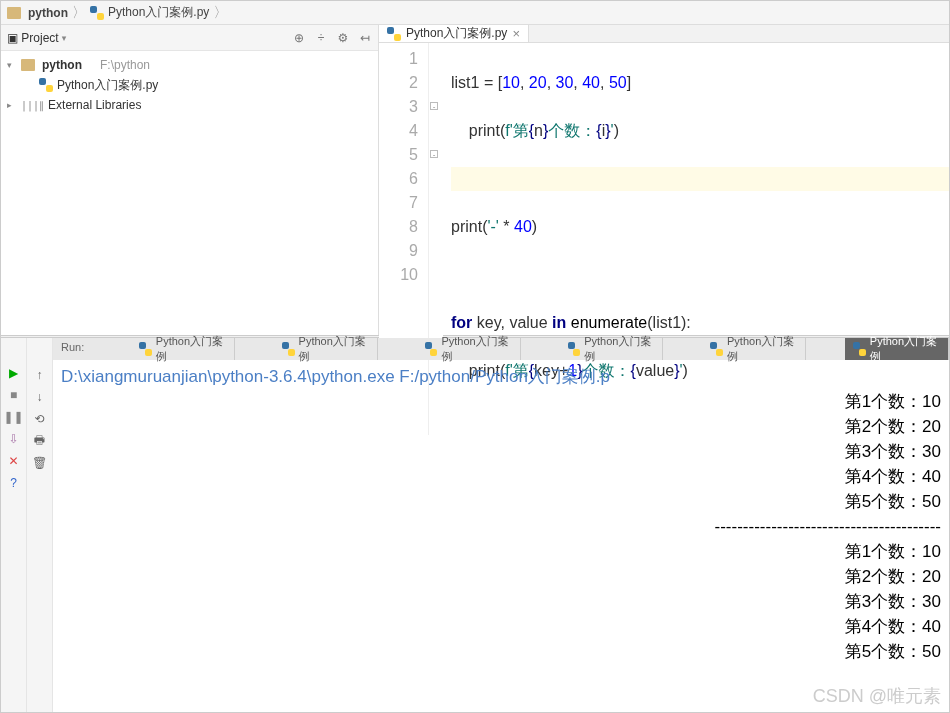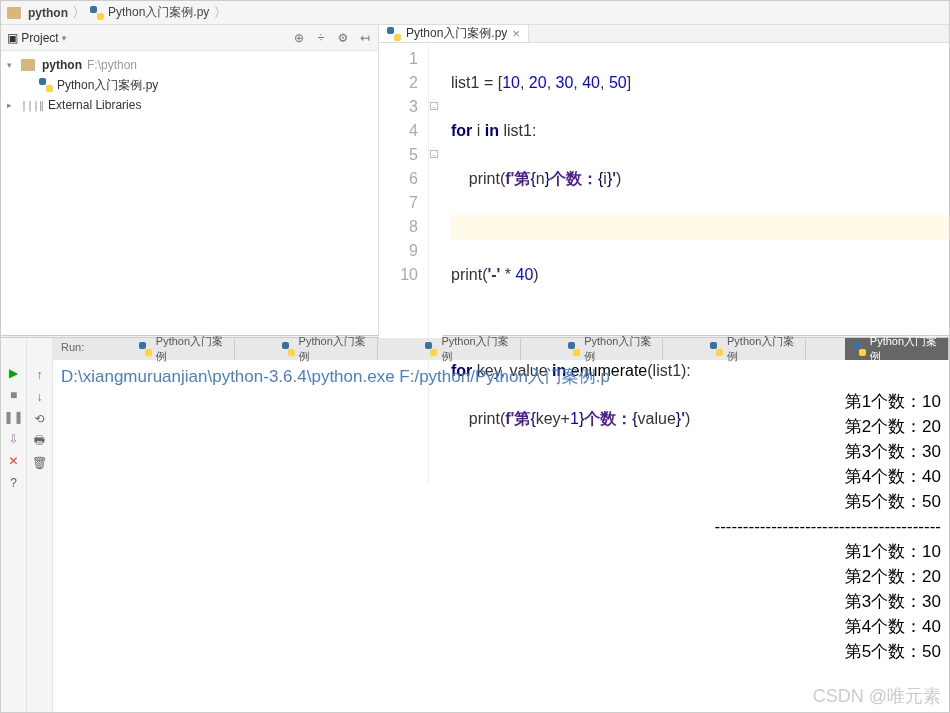--- a/index.html
+++ b/index.html
@@ -14,37 +14,37 @@
 .top-area { display:flex; height:310px; }
 .sidebar { width:378px; border-right:1px solid #ddd; display:flex; flex-direction:column; }
 .sb-hdr { height:26px; display:flex; align-items:center; padding:0 6px; border-bottom:1px solid #e5e5e5; background:#f5f5f5; }
 .sb-hdr .ttl { display:flex; align-items:center; gap:3px; flex:1; }
 .sb-hdr .tools { display:flex; gap:8px; color:#777; }
 .tool-ico { width:14px; height:14px; cursor:pointer; display:flex; align-items:center; justify-content:center; }
 .tree { flex:1; padding:4px 0; font-size:12px; }
 .tree-row { display:flex; align-items:center; height:20px; padding-left:6px; gap:4px; cursor:pointer; }
 .arrow { width:10px; color:#888; font-size:9px; }
 .indent2 { padding-left:38px; }
-.muted { color:#999; margin-left:1px; }
+.muted { color:#999; margin-left:14px; }
 .editor { flex:1; display:flex; flex-direction:column; }
 .tab-bar { height:26px; display:flex; align-items:stretch; border-bottom:1px solid #ddd; background:#f2f2f2; }
 .tab { display:flex; align-items:center; gap:5px; padding:0 8px; background:#fff; border-right:1px solid #ddd; font-size:12px; position:relative; cursor:pointer; }
 .tab .close { color:#888; font-size:13px; cursor:pointer; }
 .ed-body { flex:1; display:flex; font-family:Consolas,monospace; font-size:16px; line-height:24px; }
 .gutter { width:50px; color:#aaa; text-align:right; padding:4px 10px 4px 0; background:#fff; border-right:1px solid #eee; user-select:none; }
 .gutter .gl { height:24px; }
 .fold { width:14px; background:#fff; padding-top:4px; }
 .fold .fl { height:24px; position:relative; }
 .fold .mark { position:absolute; left:1px; top:7px; width:8px; height:8px; border:1px solid #bbb; font-size:8px; line-height:7px; text-align:center; color:#888; cursor:pointer; }
 .code { flex:1; padding:4px 0 4px 8px; white-space:pre; }
 .code .ln { height:24px; }
 .code .cur { background:#fffbe6; }
 .kw { color:#000080; font-weight:bold; }
 .num { color:#0000ff; }
-.str { color:#4c1d95; font-weight:bold; }
+.str { color:#0f766e; font-weight:normal; }
 .fn { color:#000; }
 .fmt { color:#000080; }
 .sep-h { height:3px; background:#f0f0f0; border-top:1px solid #ccc; border-bottom:1px solid #ccc; cursor:ns-resize; }
 .run-area { display:flex; height:375px; }
 .run-left { width:26px; border-right:1px solid #e5e5e5; background:#f5f5f5; }
 .run-left2 { width:26px; border-right:1px solid #e5e5e5; background:#f5f5f5; padding-top:24px; }
 .run-ico { width:18px; height:18px; margin:4px auto; display:flex; align-items:center; justify-content:center; cursor:pointer; color:#666; }
 .run-main { flex:1; display:flex; flex-direction:column; }
 .run-tabs { height:22px; display:flex; align-items:stretch; background:#e8e8e8; font-size:11px;gap:39px; }
 .run-lbl { padding:3px 8px; color:#666; }
@@ -136,21 +136,20 @@
             <span class="mark">-</span>
           </div>
         <div class="fl"></div>
           <div class="fl"></div>
           <div class="fl"></div>
           <div class="fl"></div>
           <div class="fl"></div>
       </div>
       <div class="code">
 <div class="ln">list1 = [<span class="num">10</span>, <span class="num">20</span>, <span class="num">30</span>, <span class="num">40</span>, <span class="num">50</span>]</div>
-<div class="ln"><span class="kw">for</span> i <span class="kw">in</span> list1:</div>
 <div class="ln">    print(<span class="str">f'第</span><span class="fmt">{</span>n<span class="fmt">}</span><span class="str">个数：</span><span class="fmt">{</span>i<span class="fmt">}</span><span class="str">'</span>)</div>
 <div class="ln cur"> </div>
 <div class="ln">print(<span class="str">'-'</span> * <span class="num">40</span>)</div>
 <div class="ln"> </div>
 <div class="ln"><span class="kw">for</span> key, value <span class="kw">in</span> <span class="fn">enumerate</span>(list1):</div>
 <div class="ln">    print(<span class="str">f'第</span><span class="fmt">{</span>key+<span class="num">1</span><span class="fmt">}</span><span class="str">个数：</span><span class="fmt">{</span>value<span class="fmt">}</span><span class="str">'</span>)</div>
       </div>
     </div>
   </div>
 </div>

